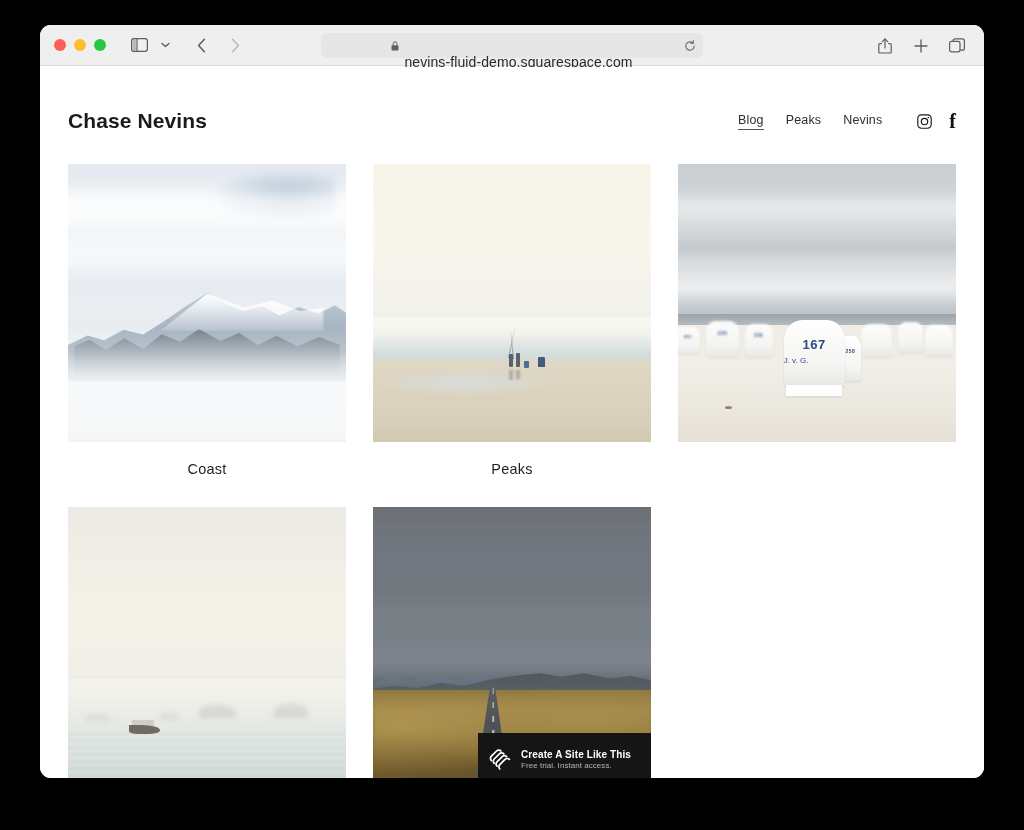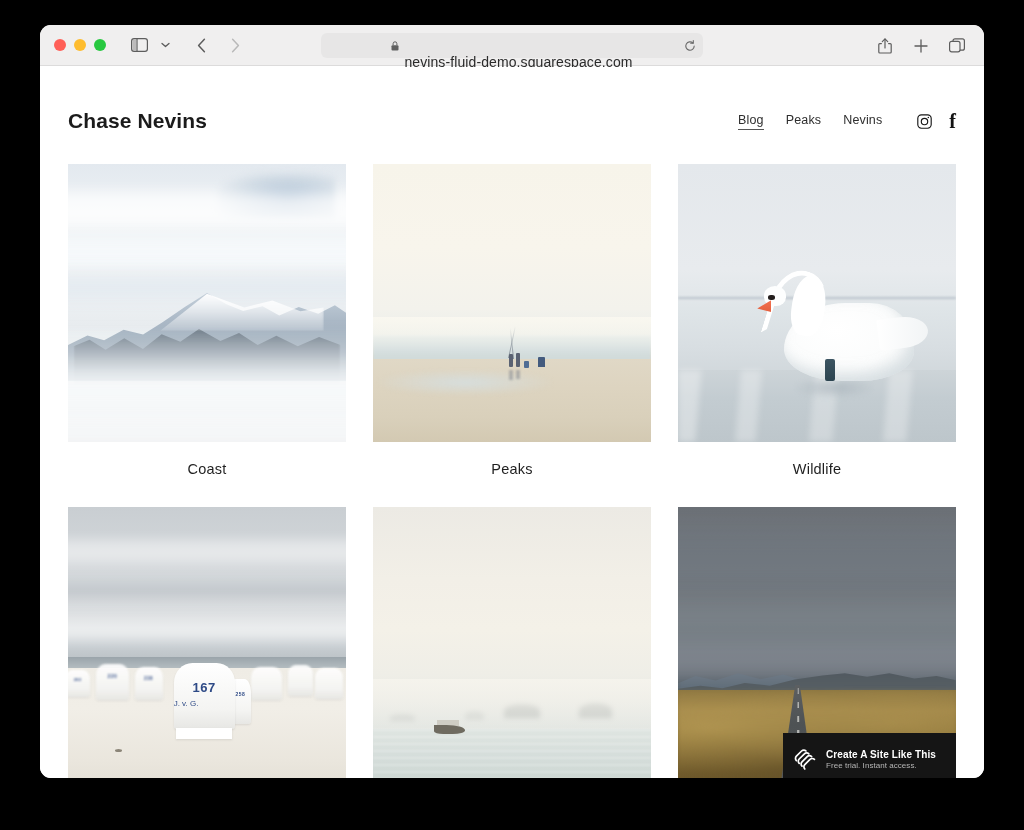--- a/index.html
+++ b/index.html
@@ -606,38 +606,20 @@
             <div class="figure" style="left:51.3%; top:68%; width:1.7%; height:5%;"></div>
             <div class="cooler" style="left:54.2%; top:71%; width:2%; height:2.4%;"></div>
             <div class="figure" style="left:59.3%; top:69.5%; width:2.4%; height:3.4%; background:#445b7e; border-radius:1px 1px 0 0;"></div>
             <div class="reflect" style="left:49%; top:74%; width:1.4%; height:3.6%;"></div>
             <div class="reflect" style="left:51.4%; top:74%; width:1.5%; height:3.4%;"></div>
           </div>
         </div>
         <div class="caption">Peaks</div>
       </div>
 
-      <div class="tile">
-        <div class="thumb">
-          <div class="scene wildlife">
-            <div class="horizon"></div>
-            <div class="ice"></div>
-            <div class="swan-reflect"></div>
-            <div class="swan-body"></div>
-            <div class="swan-tail"></div>
-            <div class="swan-neck2"></div>
-            <div class="swan-neck"></div>
-            <div class="swan-head"></div>
-            <div class="swan-eye"></div>
-            <div class="swan-beak"></div>
-            <div class="swan-leg"></div>
-          </div>
-        </div>
-        <div class="caption">Wildlife</div>
-      </div>
 
       <div class="tile">
         <div class="thumb">
           <div class="scene chairs">
             <div class="sky-streak ss1"></div>
             <div class="sky-streak ss2"></div>
             <div class="sky-streak ss3"></div>
             <div class="seaband"></div>
             <div class="sandarea"></div>
 

